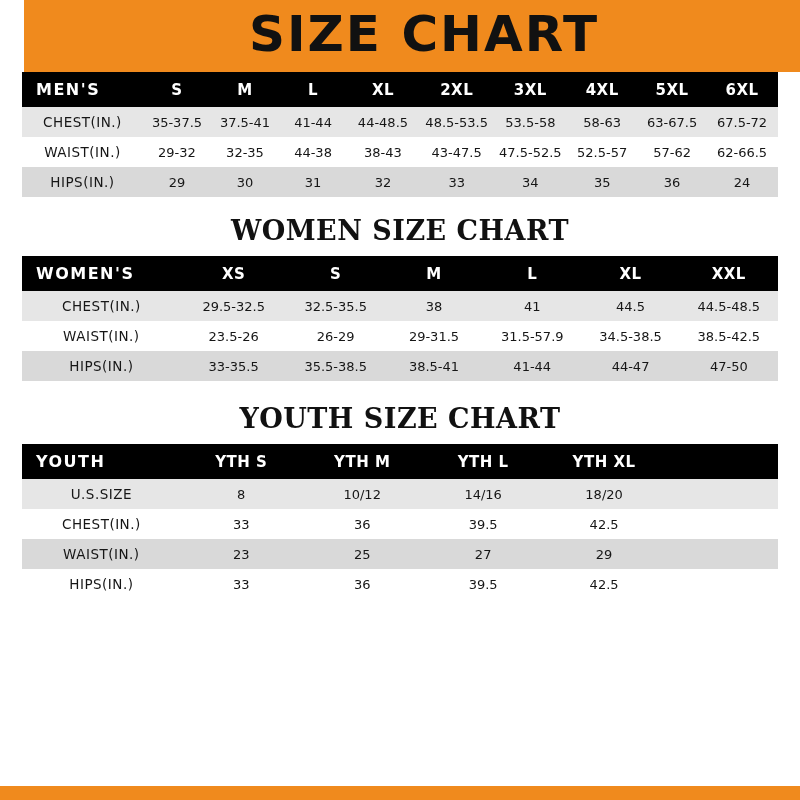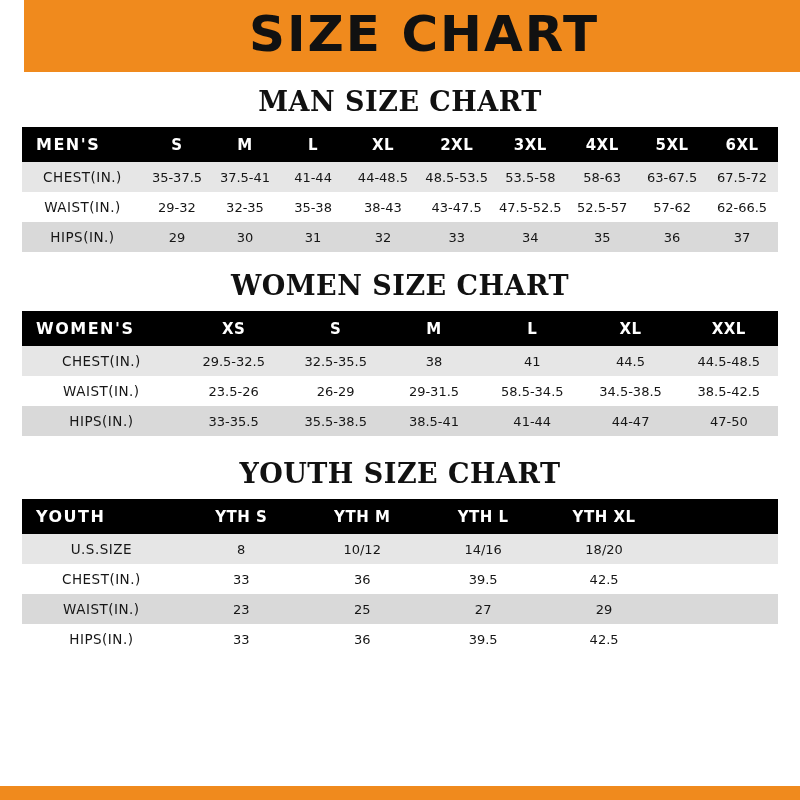--- a/index.html
+++ b/index.html
@@ -128,21 +128,20 @@
 <body>
 
 <div class="page">
 
   <div class="header-band">
     <div class="header-title">SIZE CHART</div>
   </div>
 
   <div class="content">
 
-    <div class="section-title man">MAN SIZE CHART</div>
     <table class="size-table man-table">
       <thead>
         <tr>
           <th class="rowlabel" style="width:16%">MEN'S</th>
           <th style="width:9%">S</th>
           <th style="width:9%">M</th>
           <th style="width:9%">L</th>
           <th style="width:9.5%">XL</th>
           <th style="width:10%">2XL</th>
           <th style="width:9.5%">3XL</th>
@@ -161,39 +160,39 @@
           <td>48.5-53.5</td>
           <td>53.5-58</td>
           <td>58-63</td>
           <td>63-67.5</td>
           <td>67.5-72</td>
         </tr>
         <tr class="alt2">
           <td class="rowlabel">WAIST(IN.)</td>
           <td>29-32</td>
           <td>32-35</td>
-          <td>35-38</td>
+          <td>44-38</td>
           <td>38-43</td>
           <td>43-47.5</td>
           <td>47.5-52.5</td>
           <td>52.5-57</td>
           <td>57-62</td>
           <td>62-66.5</td>
         </tr>
         <tr class="alt3">
           <td class="rowlabel">HIPS(IN.)</td>
           <td>29</td>
           <td>30</td>
           <td>31</td>
           <td>32</td>
           <td>33</td>
           <td>34</td>
           <td>35</td>
           <td>36</td>
-          <td>37</td>
+          <td>24</td>
         </tr>
       </tbody>
     </table>
 
     <div class="section-title women">WOMEN SIZE CHART</div>
     <table class="size-table women-table">
       <thead>
         <tr>
           <th class="rowlabel" style="width:21%">WOMEN'S</th>
           <th style="width:14%">XS</th>
@@ -212,21 +211,21 @@
           <td>38</td>
           <td>41</td>
           <td>44.5</td>
           <td>44.5-48.5</td>
         </tr>
         <tr class="alt2">
           <td class="rowlabel">WAIST(IN.)</td>
           <td>23.5-26</td>
           <td>26-29</td>
           <td>29-31.5</td>
-          <td>58.5-34.5</td>
+          <td>31.5-57.9</td>
           <td>34.5-38.5</td>
           <td>38.5-42.5</td>
         </tr>
         <tr class="alt3">
           <td class="rowlabel">HIPS(IN.)</td>
           <td>33-35.5</td>
           <td>35.5-38.5</td>
           <td>38.5-41</td>
           <td>41-44</td>
           <td>44-47</td>

